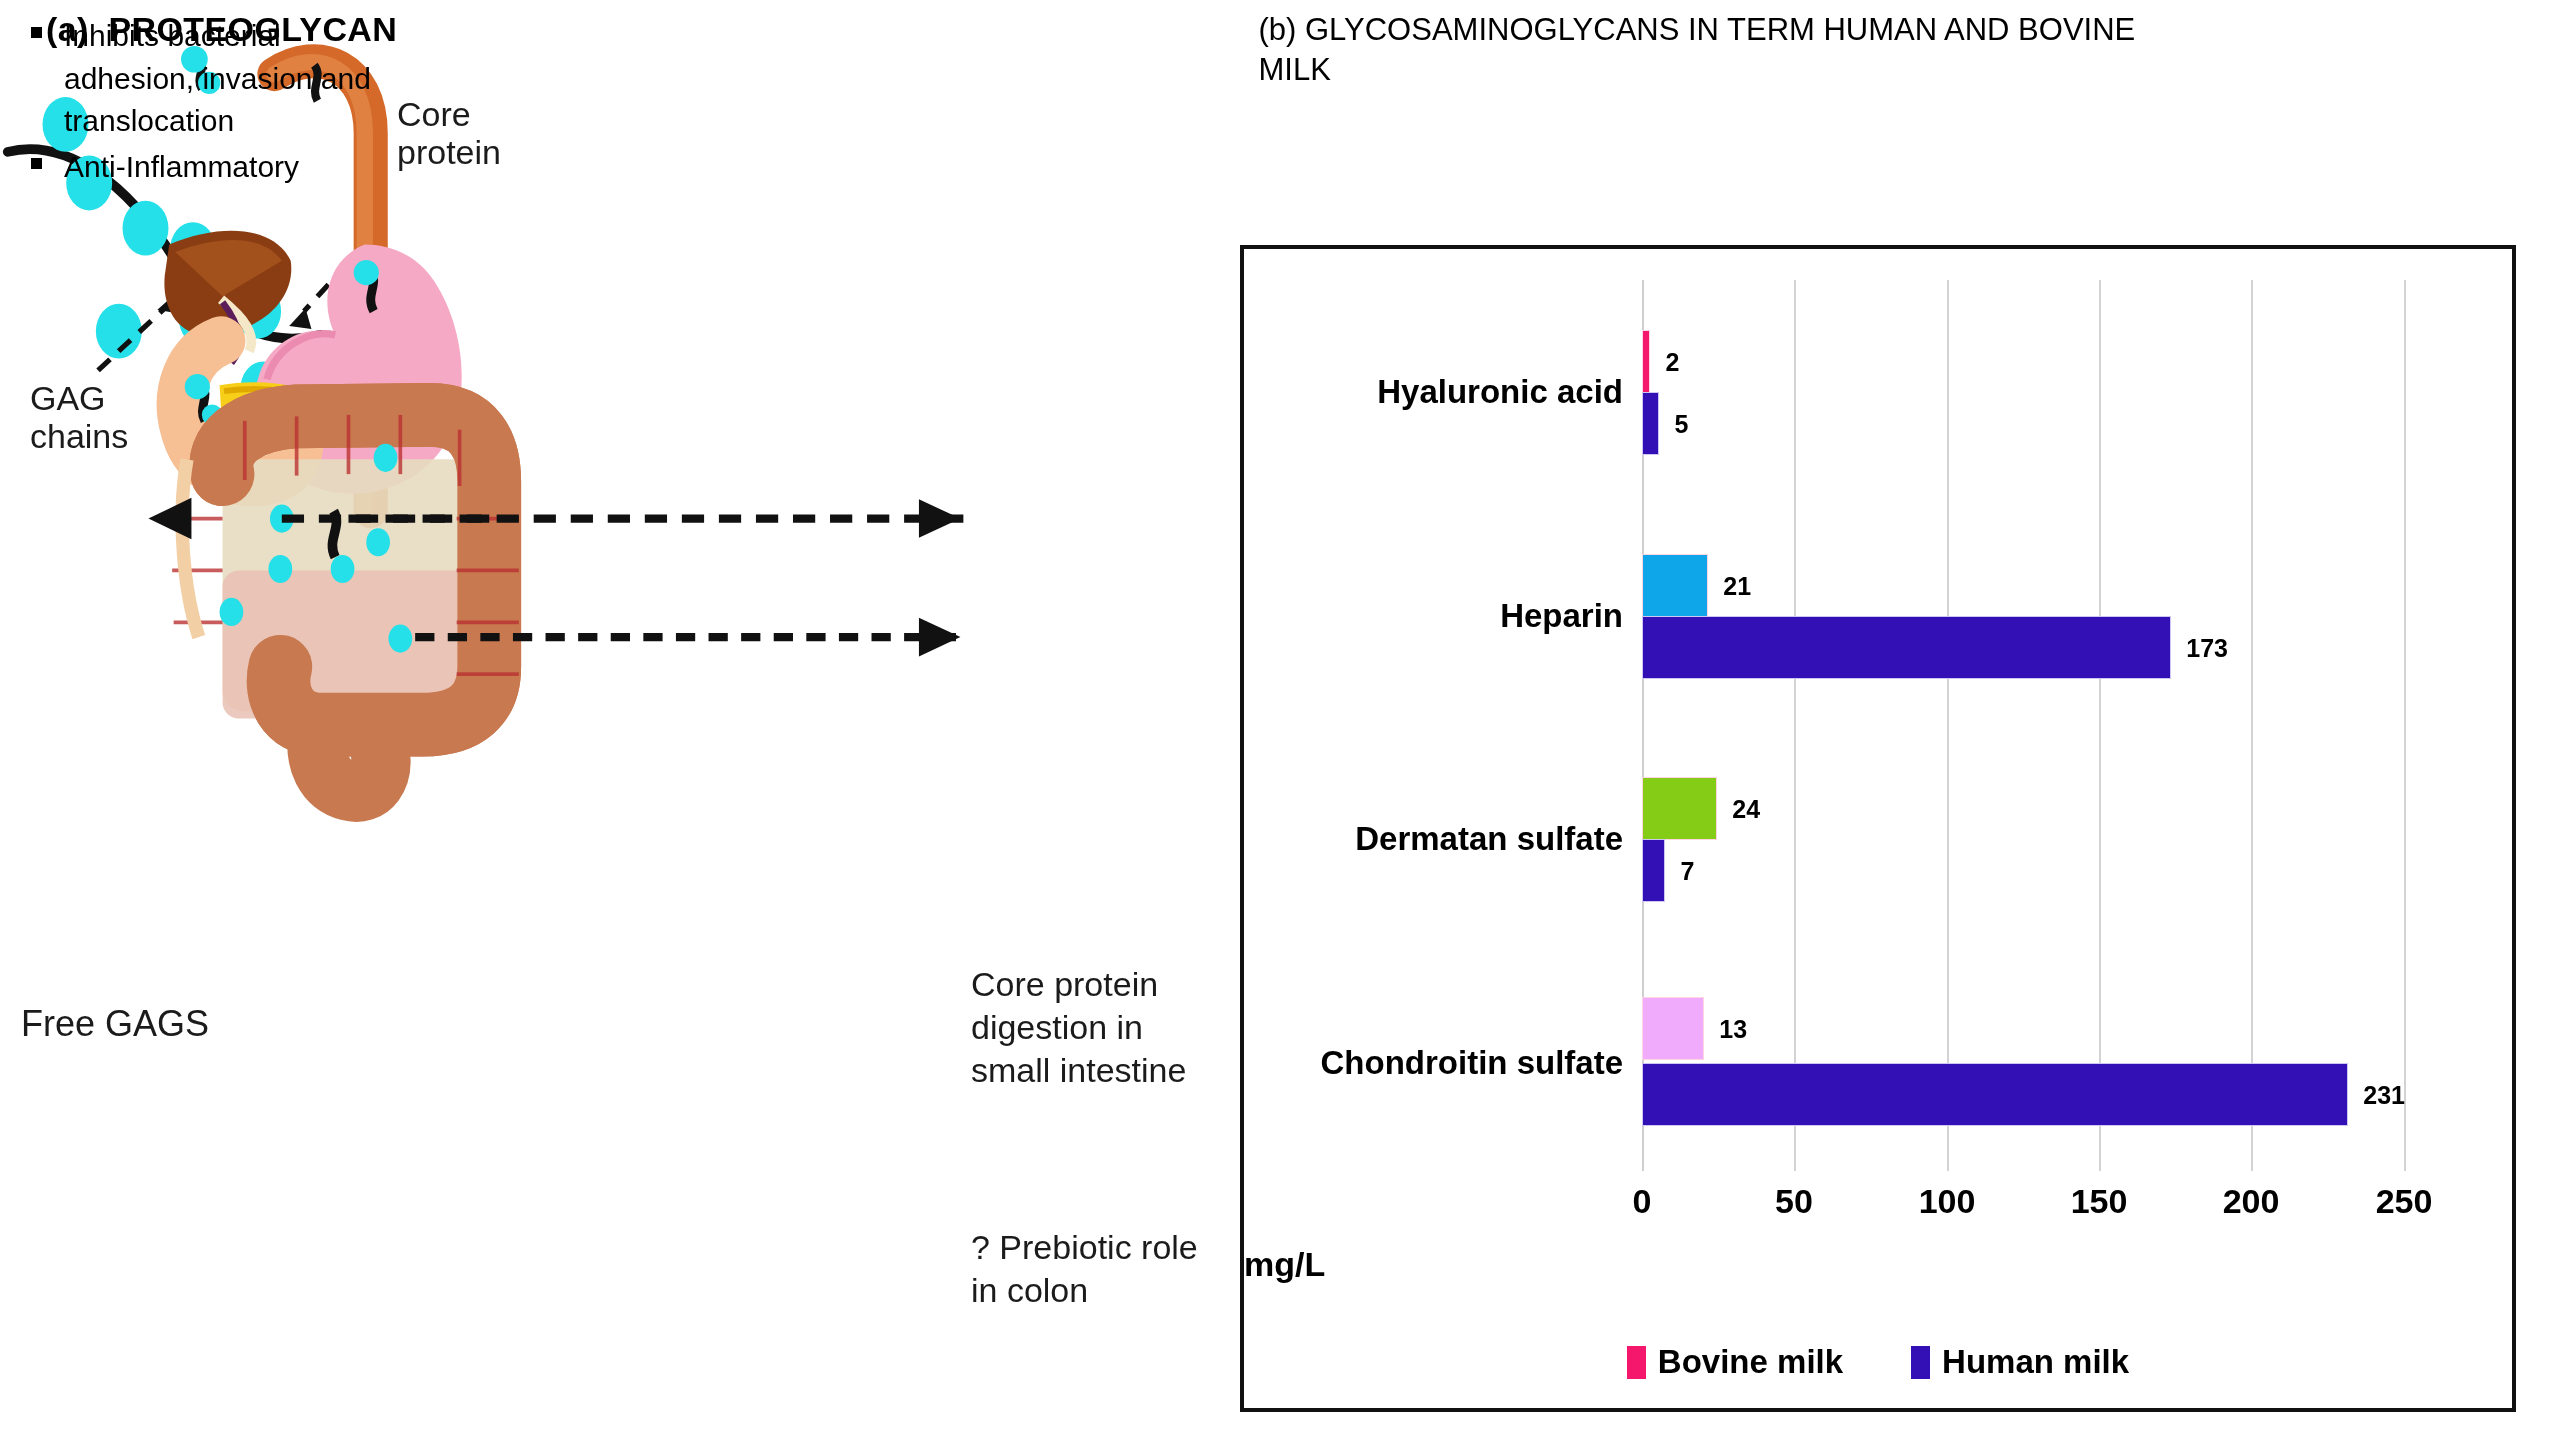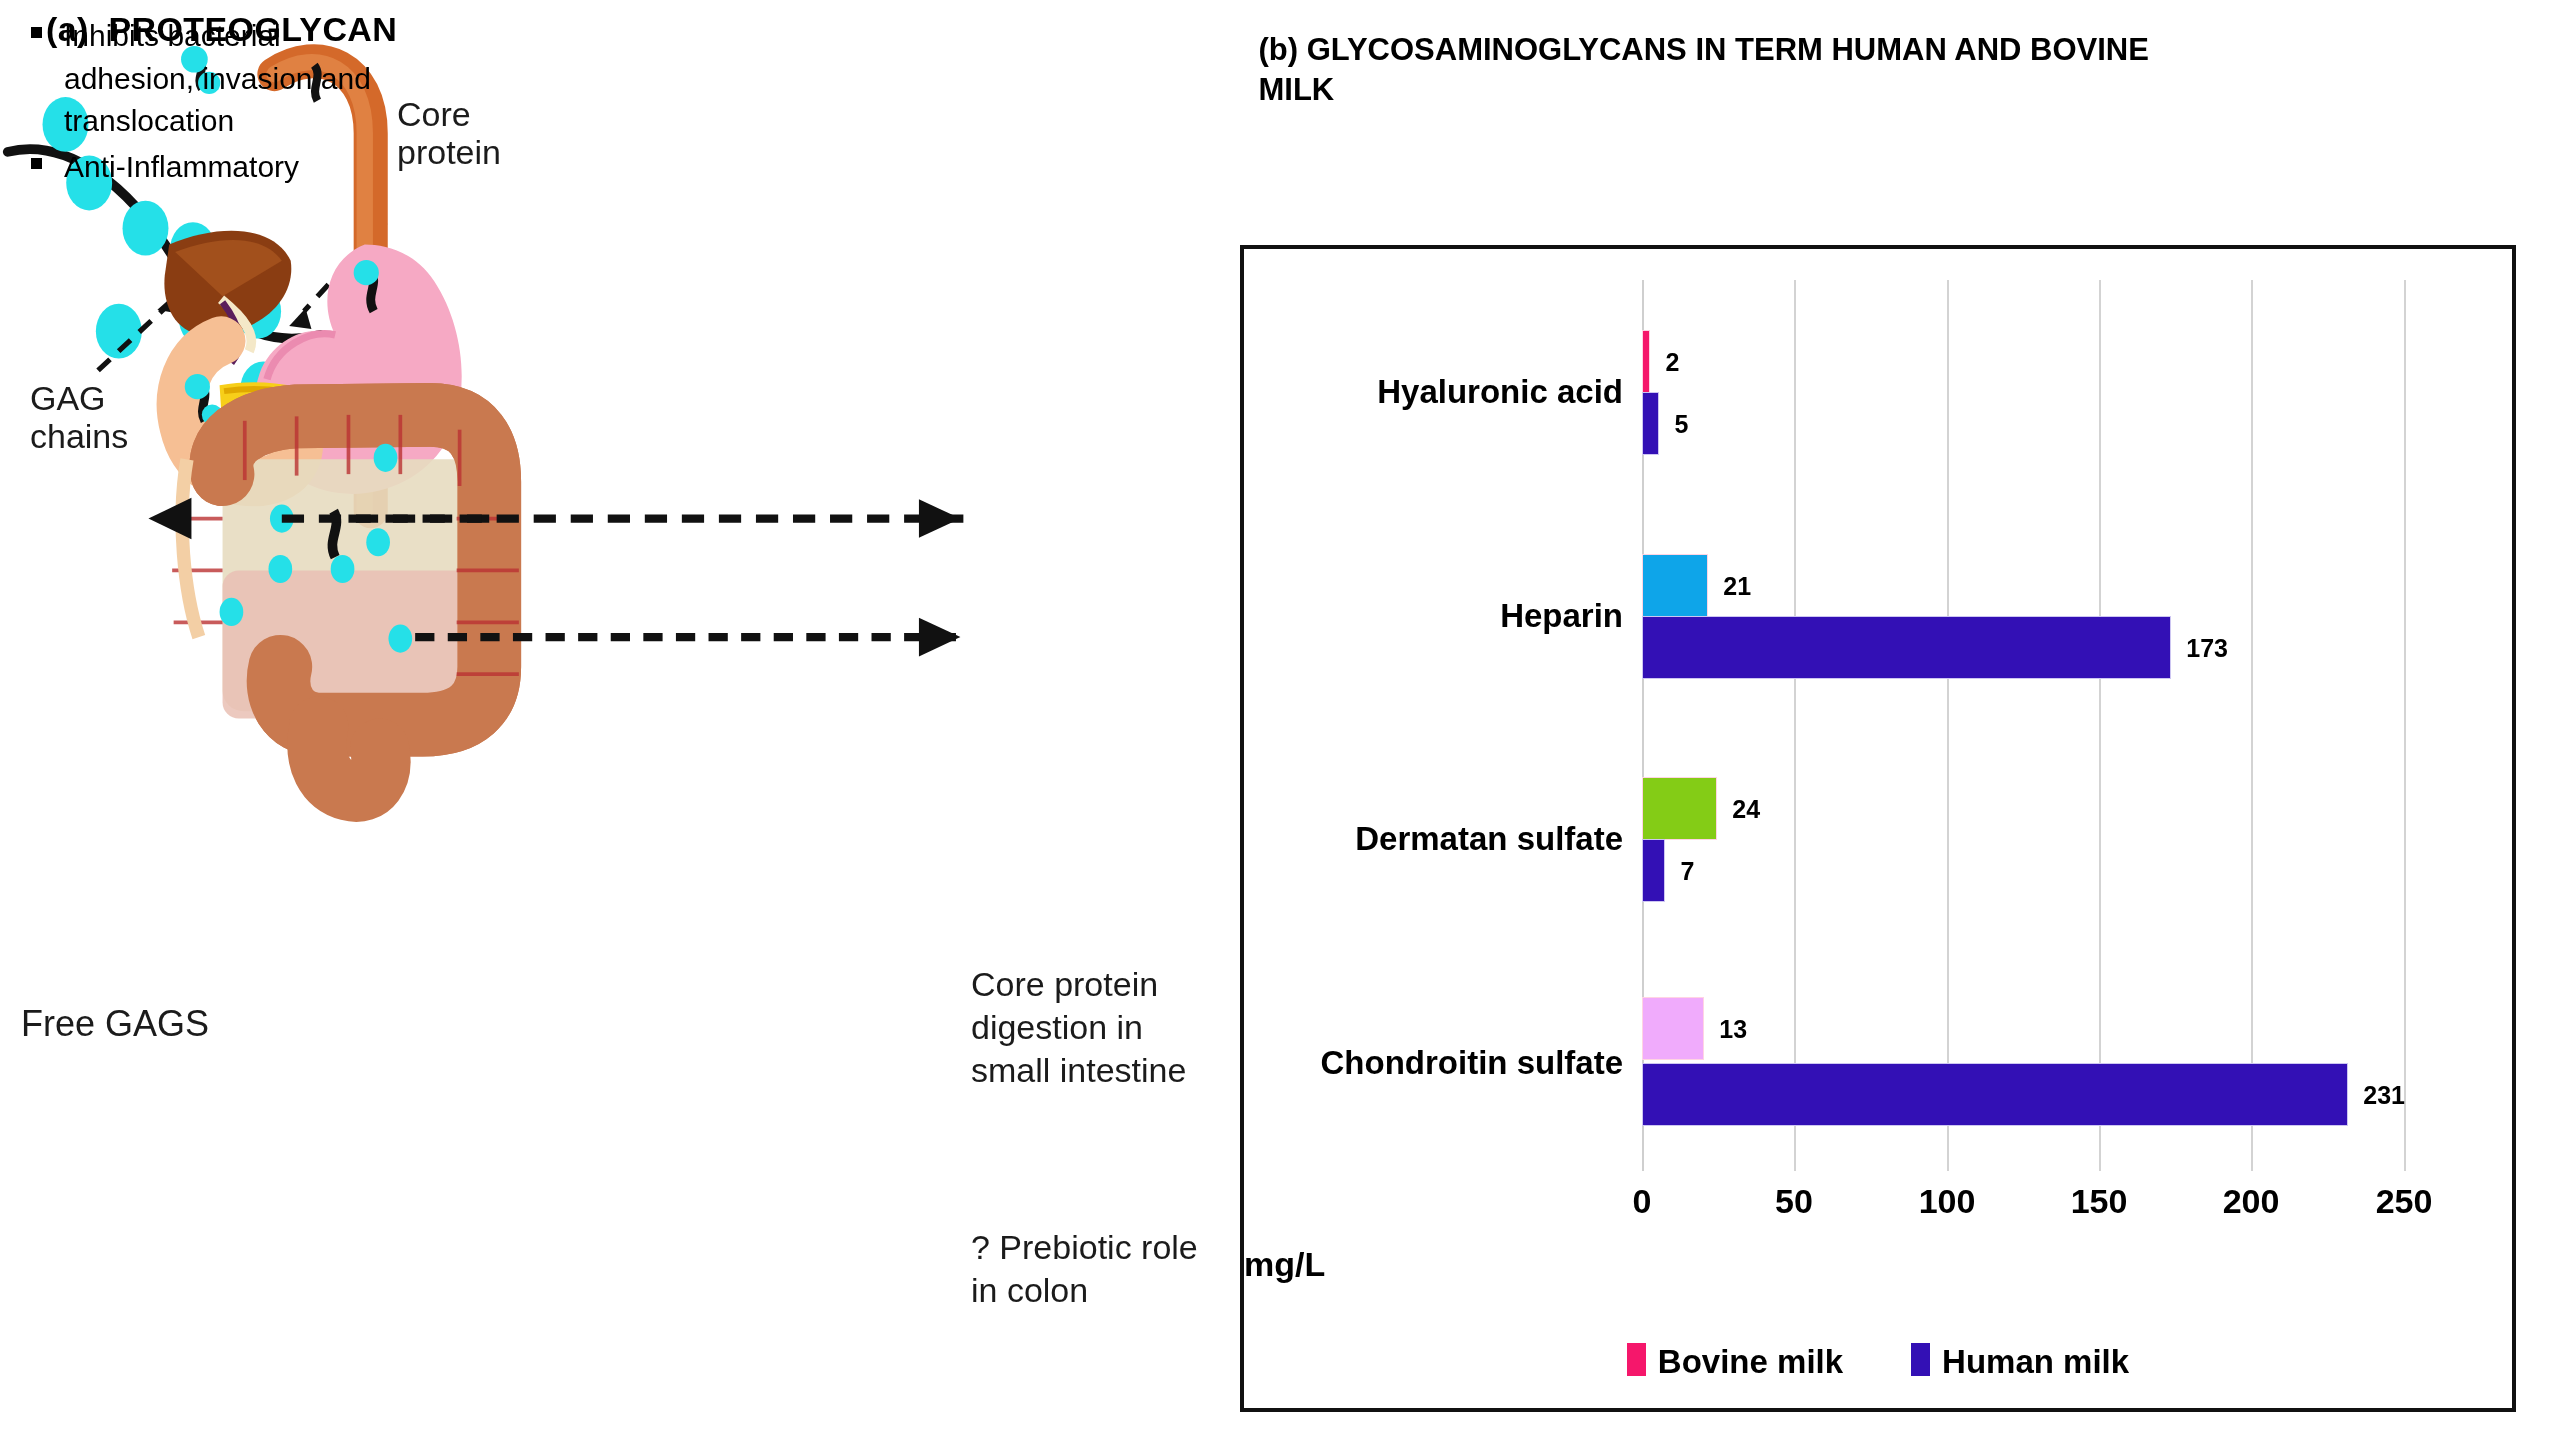--- a/index.html
+++ b/index.html
@@ -17,40 +17,40 @@
   #free-gags-list{left:36px;top:1056px;width:415px;font-size:30px;line-height:1.42;}
   #free-gags-list ul{margin:15px;padding:0;list-style:none;}
   #free-gags-list li{position:relative;padding-left:49px;margin-bottom:3px;}
   #free-gags-list li .bullet{position:absolute;left:16.3px;top:12px;width:11px;height:11px;background:#000;}
   #core-digestion-label{left:971px;top:963px;width:252px;font-size:34px;line-height:1.26;}
   #prebiotic-label{left:971px;top:1226px;width:252px;font-size:34px;line-height:1.26;}
 
   
   #panel-b{position:absolute;left:1240px;top:0;width:1311px;height:1455px;}
   #panel-b-title{position:absolute;left:18.5px;top:10.4px;width:911px;
-      font-size:31px;font-weight:bold;line-height:1.28;margin-top:20px;}
+      font-size:31px;font-weight:normal;line-height:1.28;}
   #chart-box{position:absolute;left:0px;top:245px;width:1276px;height:1167px;
       border:4.4px solid #111;background:#fff;box-sizing:border-box;}
   #plot{position:absolute;left:0;top:0;right:0;bottom:0;}
   .gridline{position:absolute;top:31px;bottom:237px;width:2.2px;background:#d3d3d3;}
   .gridline.axis0{background:#cfcfcf;}
   .tick{position:absolute;bottom:187px;font-size:34px;font-weight:bold;transform:translateX(-50%);}
   #x-axis-label{position:absolute;bottom:124px;left:0;right:0;
       font-size:34px;font-weight:bold;}
   .cat{position:absolute;height:222px;}
   .catlabel{position:absolute;right:0;top:50%;transform:translateY(-50%);
       font-size:33px;font-weight:bold;white-space:nowrap;text-align:right;}
   .bar{position:absolute;height:61px;}
   .bar.bovine{background:#f5176b;border:1.5px solid #ffd4e3;}
   .bar.human{background:#3310b5;border:1.5px solid #cdc6f2;}
   .val{position:absolute;left:100%;top:50%;transform:translateY(-50%);
       margin-left:16.3px;font-size:25px;font-weight:bold;white-space:nowrap;}
   #legend{position:absolute;bottom:27px;left:0;right:0;display:flex;
       justify-content:center;gap:68px;align-items:center;}
-  .legend-item{display:flex;gap:12px;font-size:33px;font-weight:bold;}
+  .legend-item{display:flex;align-items:center;gap:12px;font-size:33px;font-weight:bold;}
   .swatch{width:19px;height:33px;display:inline-block;}
 
   
   svg.art{position:absolute;left:0;top:0;pointer-events:none;}
 </style>
 </head>
 <body>
 
 <div id="panel-a">
 

